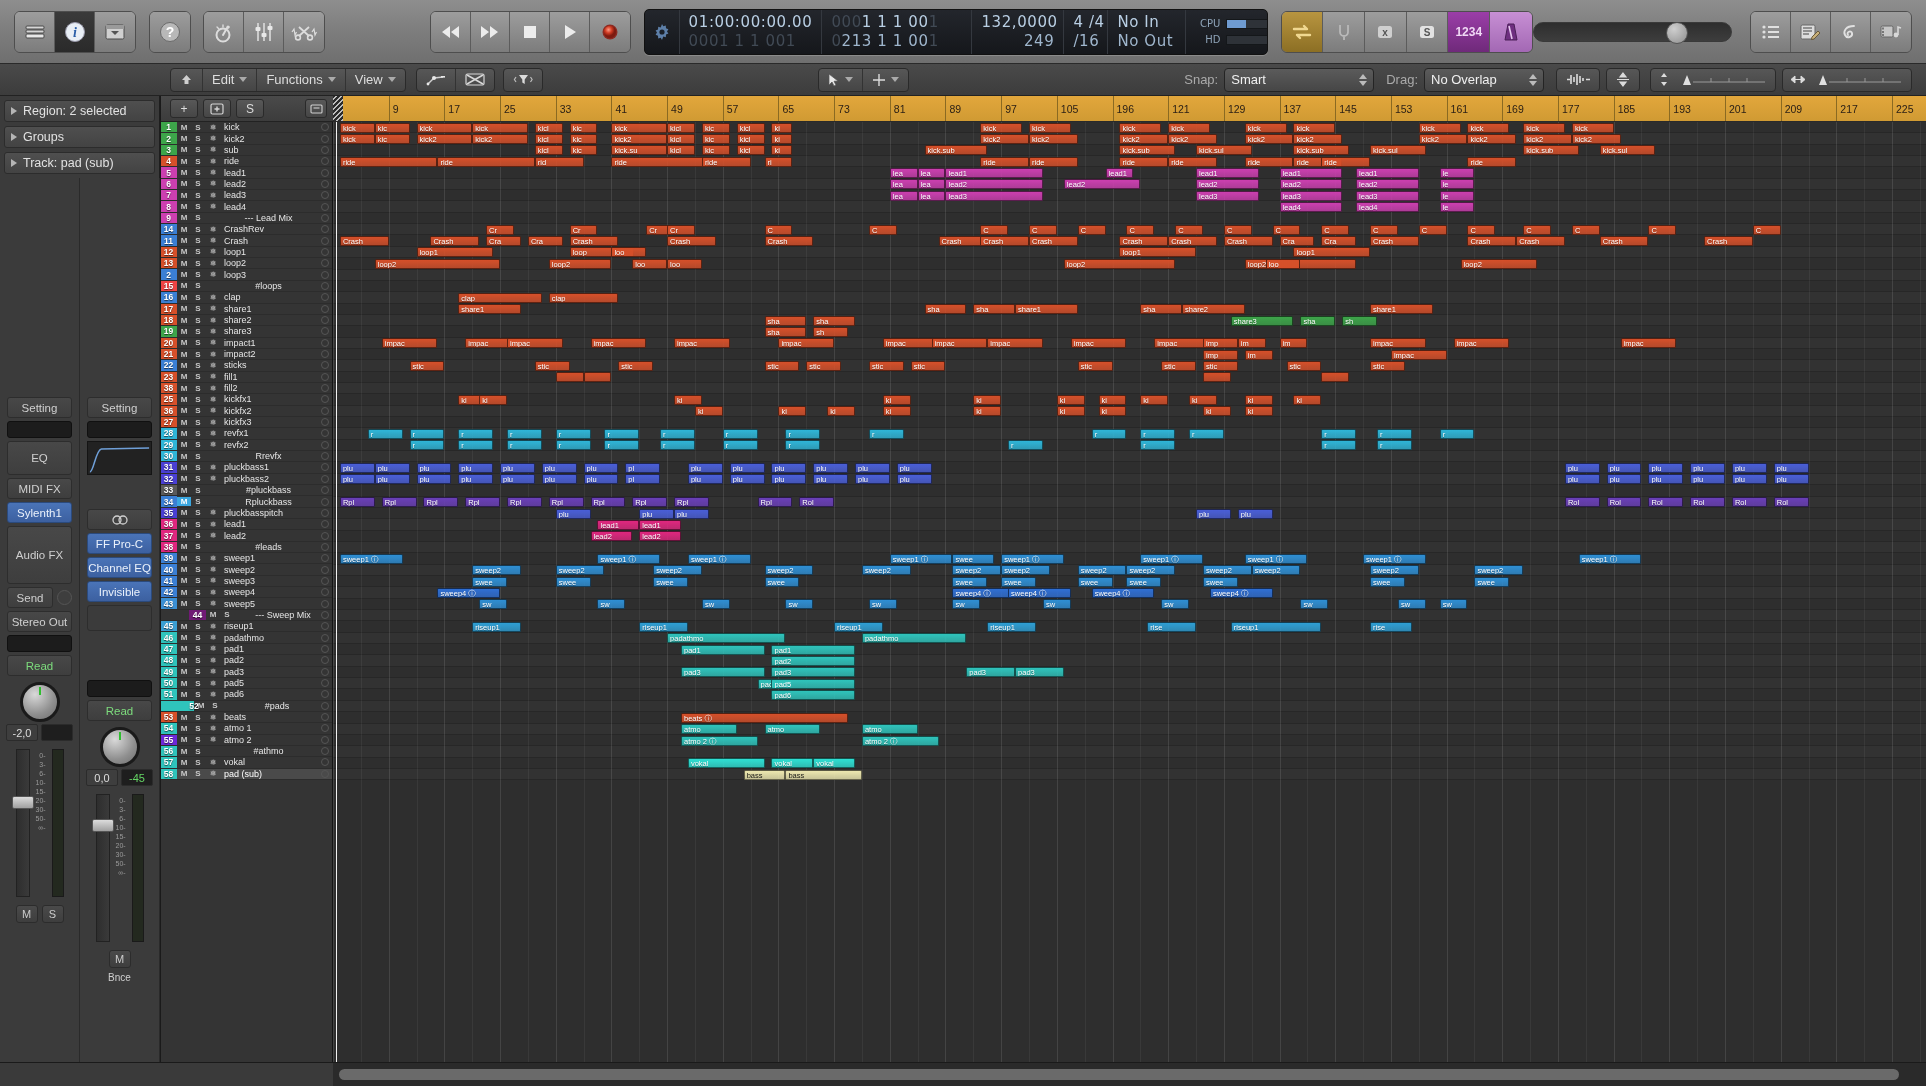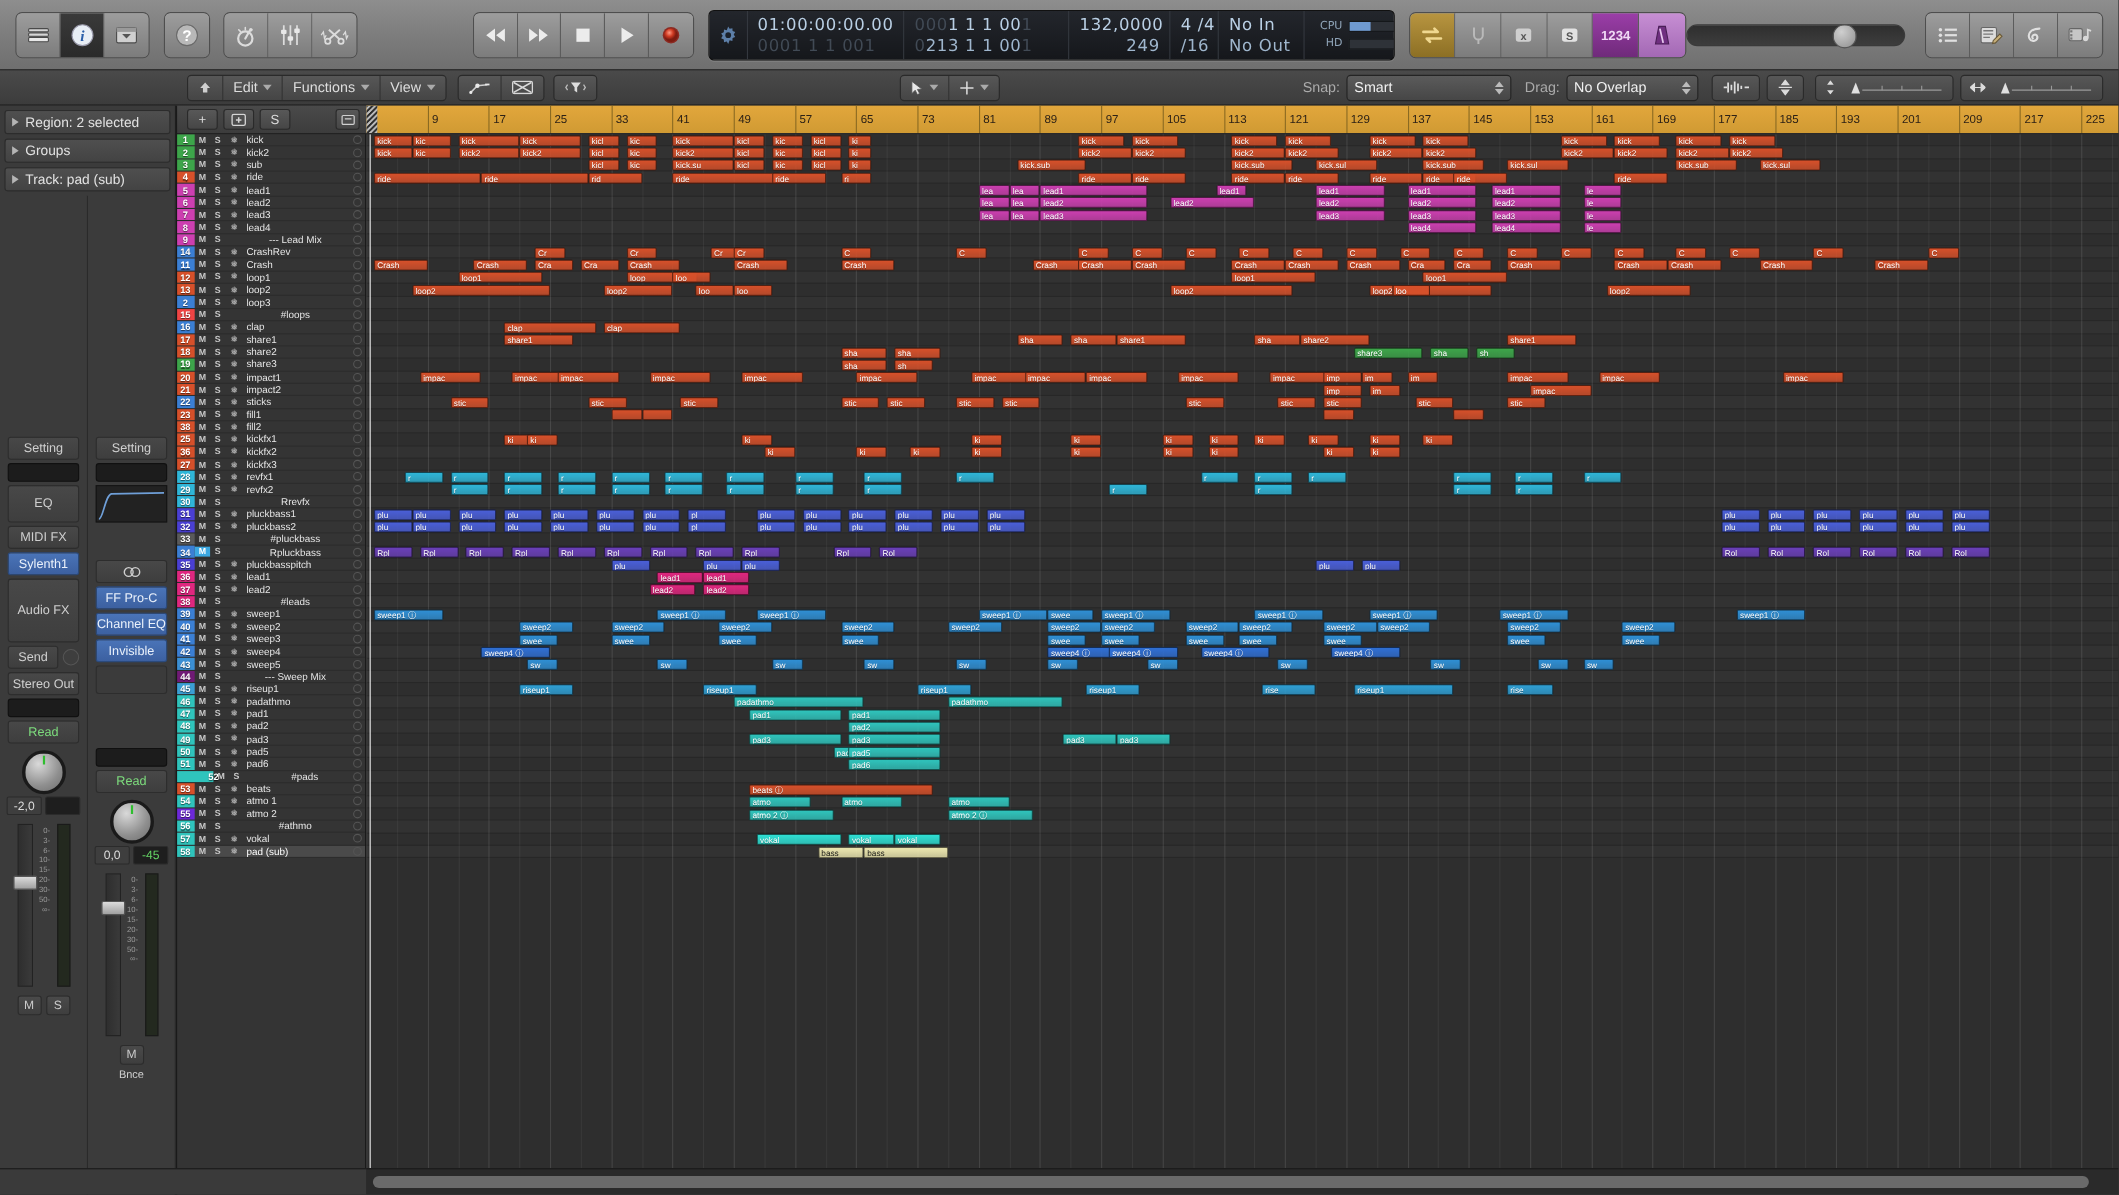--- a/index.html
+++ b/index.html
@@ -1022,21 +1022,21 @@
       </div>
       <div class="trow">
         <div class="tnum" style="background: rgb(59, 143, 212);">43</div>
         <div class="tmute">M</div>
         <div class="tsolo">S</div>
         <div class="tfz">❅</div>
         <div class="tname">sweep5</div>
         <div class="tauto"></div>
       </div>
       <div class="trow">
-        <div class="tnum" style="background: #701a75;">44</div>
+        <div class="tnum" style="background: #701a75; margin-left: 29px;">44</div>
         <div class="tmute">M</div>
         <div class="tsolo">S</div>
         <div class="tfz"></div>
         <div class="tname center">--- Sweep Mix</div>
         <div class="tauto"></div>
       </div>
       <div class="trow">
         <div class="tnum" style="background: rgb(59, 159, 212);">45</div>
         <div class="tmute">M</div>
         <div class="tsolo">S</div>
@@ -1159,21 +1159,21 @@
       <div class="rtick" style="left: 222.72px;">33</div>
       <div class="rtick" style="left: 278.4px;">41</div>
       <div class="rtick" style="left: 334.08px;">49</div>
       <div class="rtick" style="left: 389.76px;">57</div>
       <div class="rtick" style="left: 445.44px;">65</div>
       <div class="rtick" style="left: 501.12px;">73</div>
       <div class="rtick" style="left: 556.8px;">81</div>
       <div class="rtick" style="left: 612.48px;">89</div>
       <div class="rtick" style="left: 668.16px;">97</div>
       <div class="rtick" style="left: 723.84px;">105</div>
-      <div class="rtick" style="left: 779.52px;">113</div>
+      <div class="rtick" style="left: 779.52px;">196</div>
       <div class="rtick" style="left: 835.2px;">121</div>
       <div class="rtick" style="left: 890.88px;">129</div>
       <div class="rtick" style="left: 946.56px;">137</div>
       <div class="rtick" style="left: 1002.24px;">145</div>
       <div class="rtick" style="left: 1057.92px;">153</div>
       <div class="rtick" style="left: 1113.6px;">161</div>
       <div class="rtick" style="left: 1169.28px;">169</div>
       <div class="rtick" style="left: 1224.96px;">177</div>
       <div class="rtick" style="left: 1280.64px;">185</div>
       <div class="rtick" style="left: 1336.32px;">193</div>

